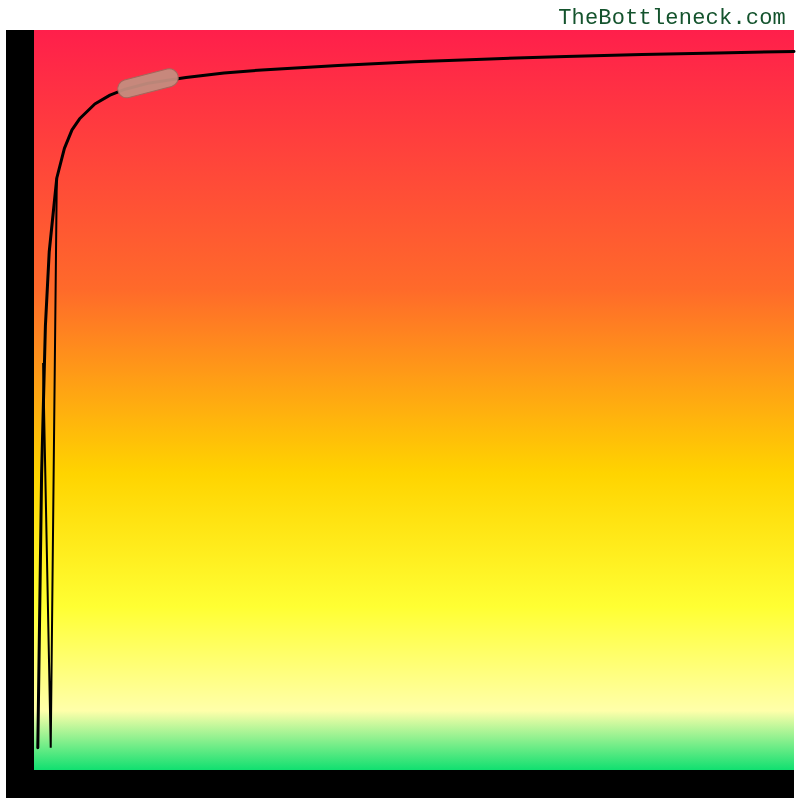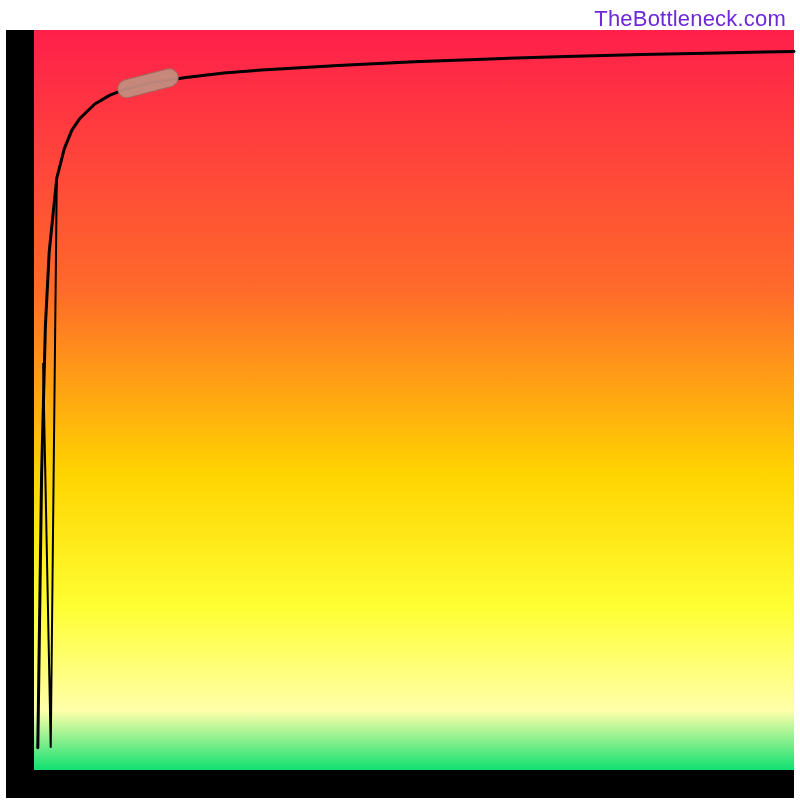--- a/index.html
+++ b/index.html
@@ -12,24 +12,25 @@
   }
   .stage {
     position: relative;
     width: 800px;
     height: 800px;
   }
   .attribution {
     position: absolute;
     top: 6px;
     right: 14px;
-    color: #6d28d9;
+    color: #14532d;
     font-size: 22px;
     letter-spacing: 0.2px;
     user-select: none;
+    font-family: Liberation Mono, monospace;
   }
   svg {
     position: absolute;
     left: 0;
     top: 0;
   }
 </style>
 </head>
 <body>
 

